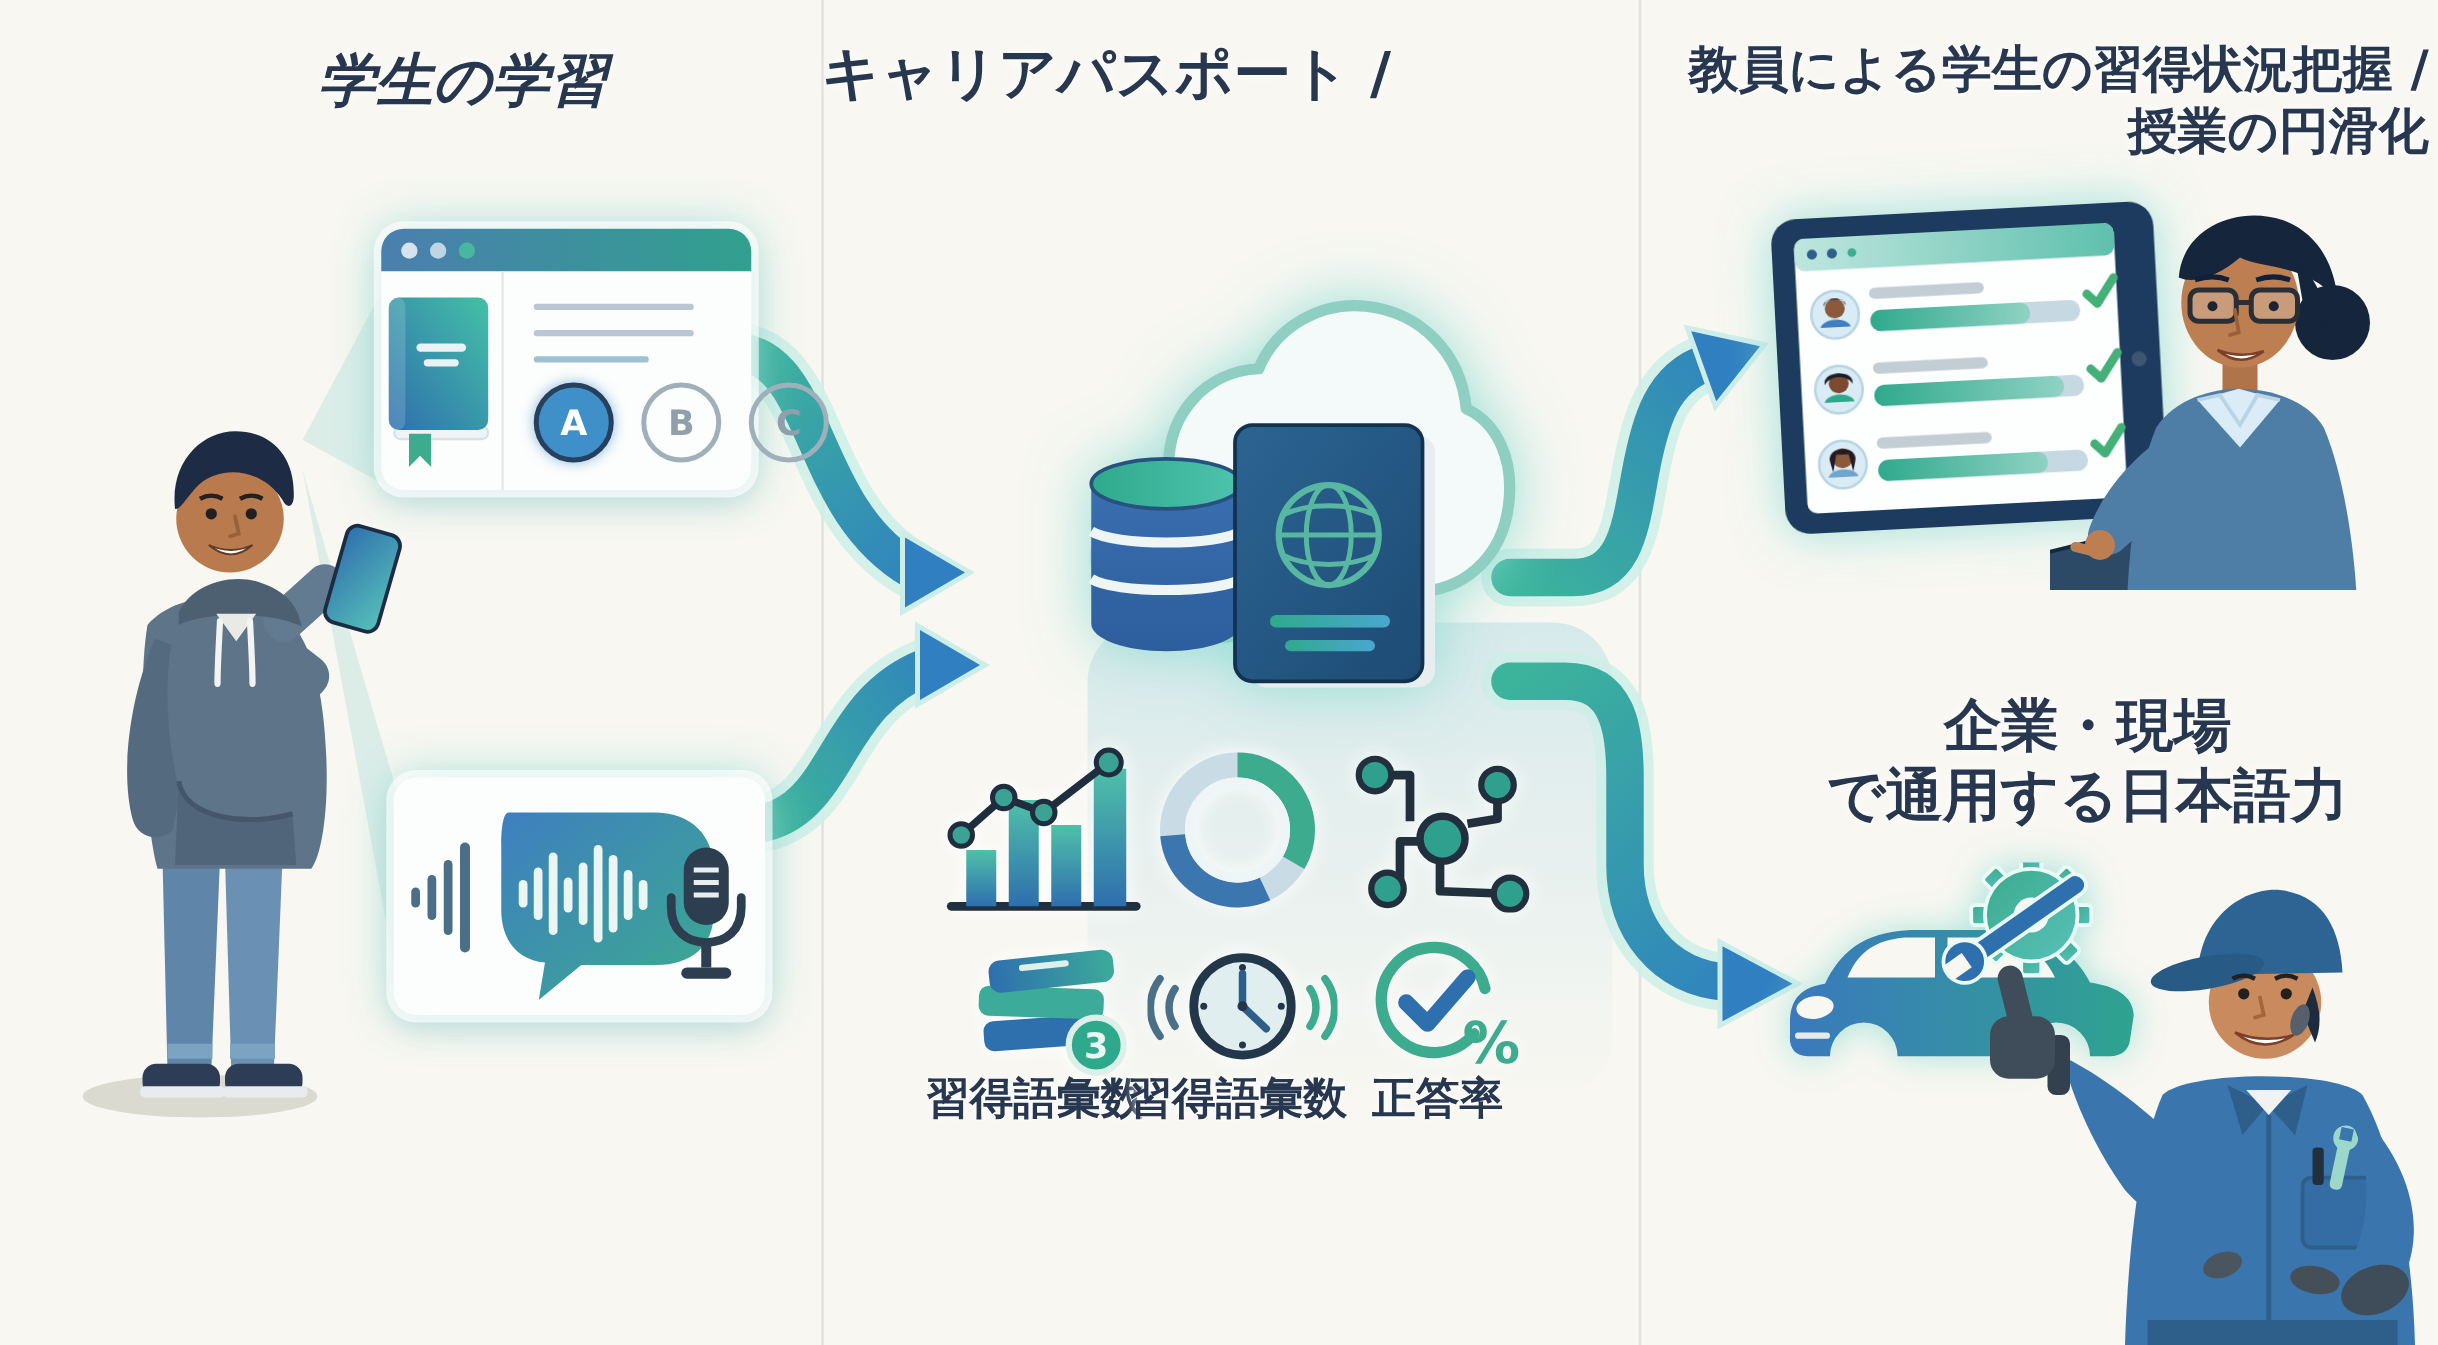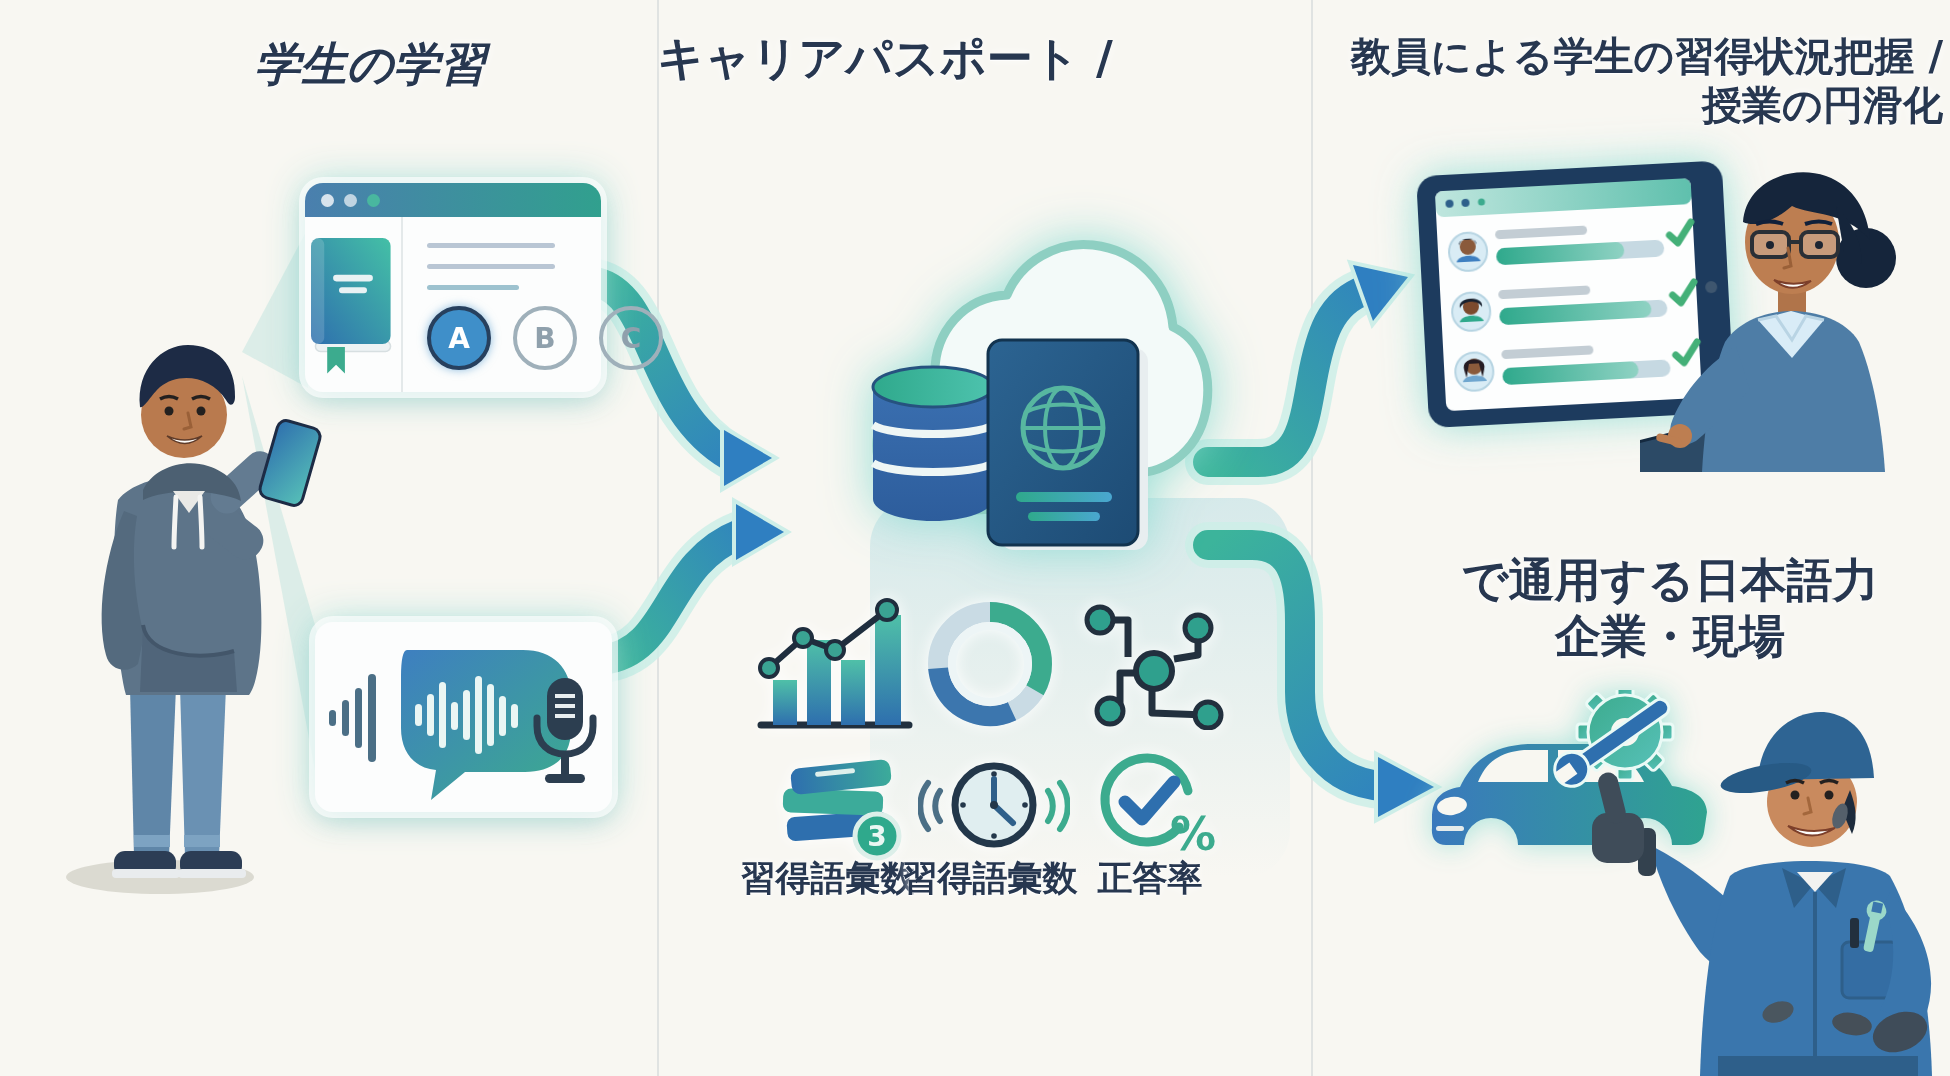--- a/index.html
+++ b/index.html
@@ -442,22 +442,22 @@
       <circle cx="130" cy="105" r="4" fill="#1d2431"></circle>
       <circle cx="179" cy="105" r="4" fill="#1d2431"></circle>
       <path d="M 116,84 Q 130,79 143,84" stroke="#10203a" stroke-width="4" fill="none"></path>
       <path d="M 165,84 Q 179,79 192,84" stroke="#10203a" stroke-width="4" fill="none"></path>
       <path d="M 148,108 L 151,126 L 144,128" stroke="#9a6038" stroke-width="3" fill="none" stroke-linecap="round"></path>
       <path d="M 134,140 Q 152,155 171,141 Q 152,147 134,140 Z" fill="#fdfdfb" stroke="#7c3f2a" stroke-width="2"></path>
     </g>
   </svg>
 
   <div class="jp-title" style="left:1400px;top:552px;width:540px;font-size:46px;">
+    <div>企業・現場</div>
     <div>で通用する日本語力</div>
-    <div>企業・現場</div>
   </div>
 
   <svg class="glowfig" style="left:1420px;top:690px;filter:drop-shadow(0 0 14px rgba(160,225,215,.9));" width="300" height="205" viewBox="0 0 300 205">
     <defs>
       <linearGradient id="carg" x1="0" y1="0" x2="1" y2="0">
         <stop offset="0" stop-color="#3a79bd"></stop>
           <stop offset="1" stop-color="#2fa390"></stop>
       </linearGradient>
       <linearGradient id="gearg" x1="0" y1="0" x2="1" y2="1">
         <stop offset="0" stop-color="#3cab8e"></stop>

